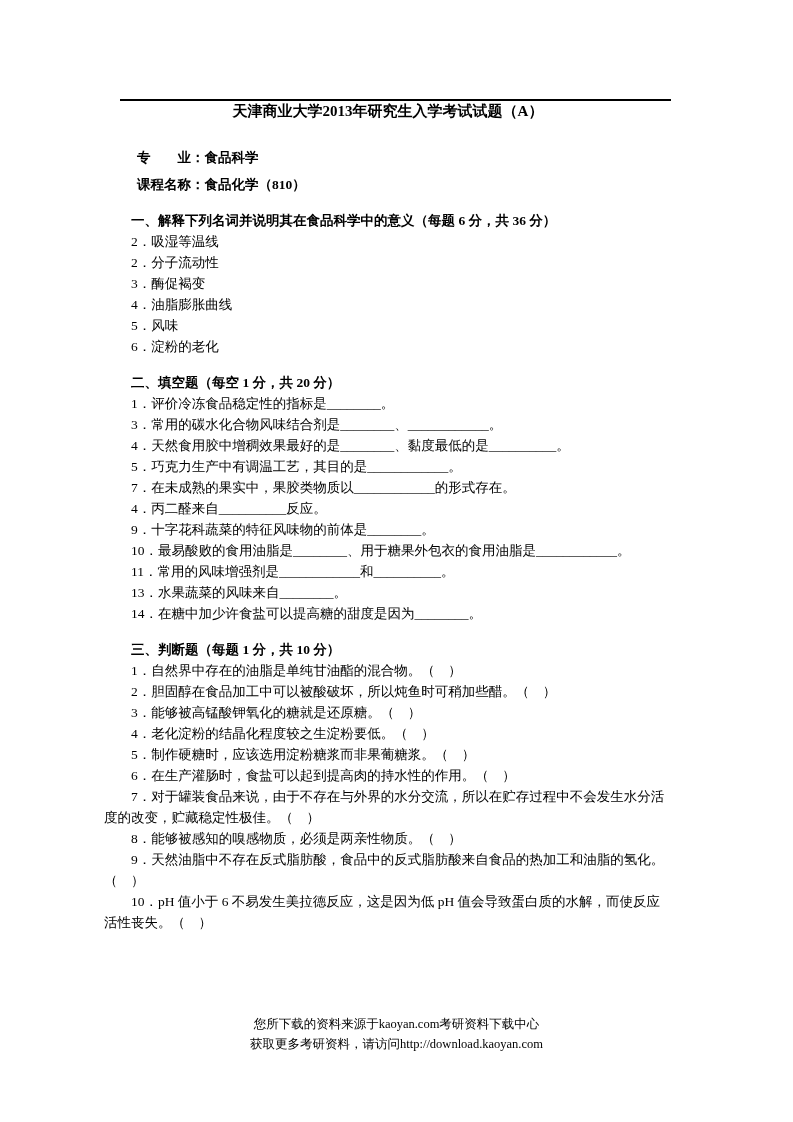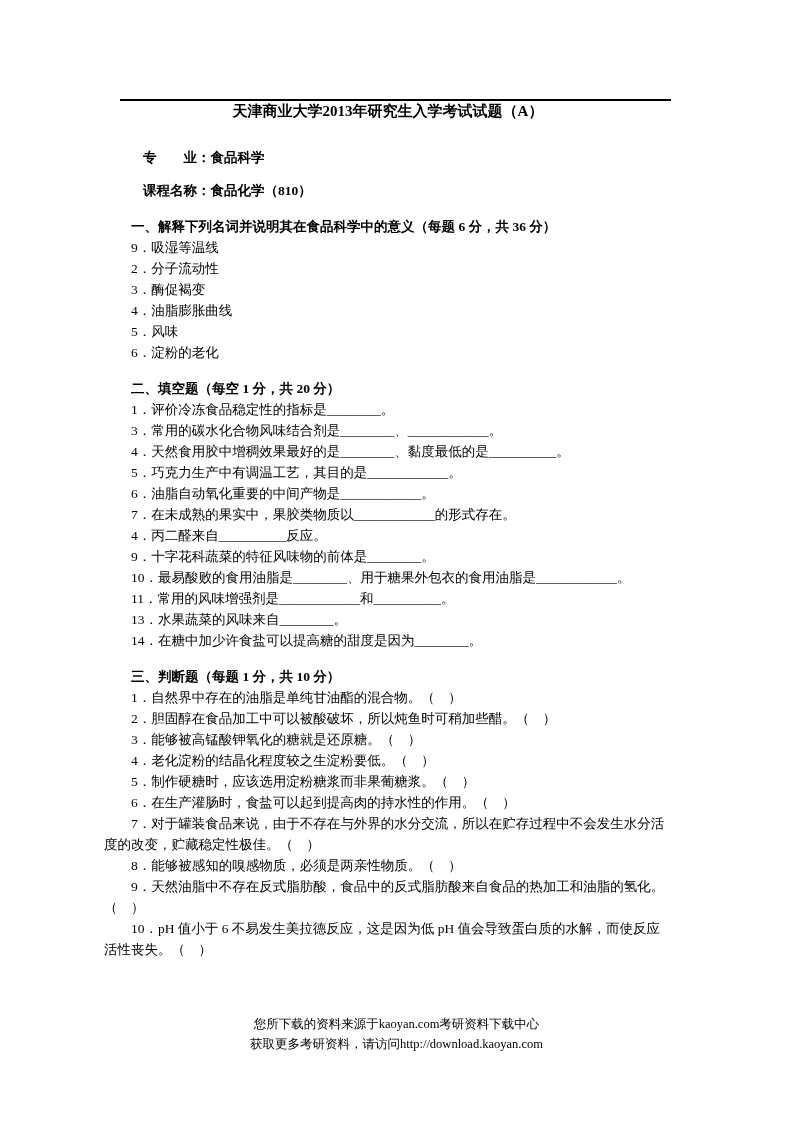--- a/index.html
+++ b/index.html
@@ -29,21 +29,21 @@
     line-height: 21px;
   }
   .title {
     margin: 1px 0 0 0;
     font-size: 15px;
     font-weight: bold;
     text-align: center;
     line-height: 21px;
   }
   .meta {
-    margin: 12px;
+    margin: 6px;
     font-weight: bold;
     text-indent: 2em;
     font-family: Liberation Serif, serif;
   }
   .meta-first { margin-top: 25px; }
   .exam-section { margin-top: 15px; }
   .heading {
     margin: 0;
     font-weight: bold;
     text-indent: 2em;
@@ -70,35 +70,34 @@
 
   <div class="content">
 
     <h1 class="title">天津商业大学2013年研究生入学考试试题（A）</h1>
 
     <p class="meta meta-first">专　　业：食品科学</p>
     <p class="meta">课程名称：食品化学（810）</p>
 
     <div class="exam-section">
       <p class="heading">一、解释下列名词并说明其在食品科学中的意义（每题 6 分，共 36 分）</p>
-      <p class="item">9．吸湿等温线</p>
+      <p class="item">2．吸湿等温线</p>
       <p class="item">2．分子流动性</p>
       <p class="item">3．酶促褐变</p>
       <p class="item">4．油脂膨胀曲线</p>
       <p class="item">5．风味</p>
       <p class="item">6．淀粉的老化</p>
     </div>
 
     <div class="exam-section">
       <p class="heading">二、填空题（每空 1 分，共 20 分）</p>
       <p class="item">1．评价冷冻食品稳定性的指标是________。</p>
       <p class="item">3．常用的碳水化合物风味结合剂是________、____________。</p>
       <p class="item">4．天然食用胶中增稠效果最好的是________、黏度最低的是__________。</p>
       <p class="item">5．巧克力生产中有调温工艺，其目的是____________。</p>
-      <p class="item">6．油脂自动氧化重要的中间产物是____________。</p>
       <p class="item">7．在未成熟的果实中，果胶类物质以____________的形式存在。</p>
       <p class="item">4．丙二醛来自__________反应。</p>
       <p class="item">9．十字花科蔬菜的特征风味物的前体是________。</p>
       <p class="item">10．最易酸败的食用油脂是________、用于糖果外包衣的食用油脂是____________。</p>
       <p class="item">11．常用的风味增强剂是____________和__________。</p>
       <p class="item">13．水果蔬菜的风味来自________。</p>
       <p class="item">14．在糖中加少许食盐可以提高糖的甜度是因为________。</p>
     </div>
 
     <div class="exam-section">

